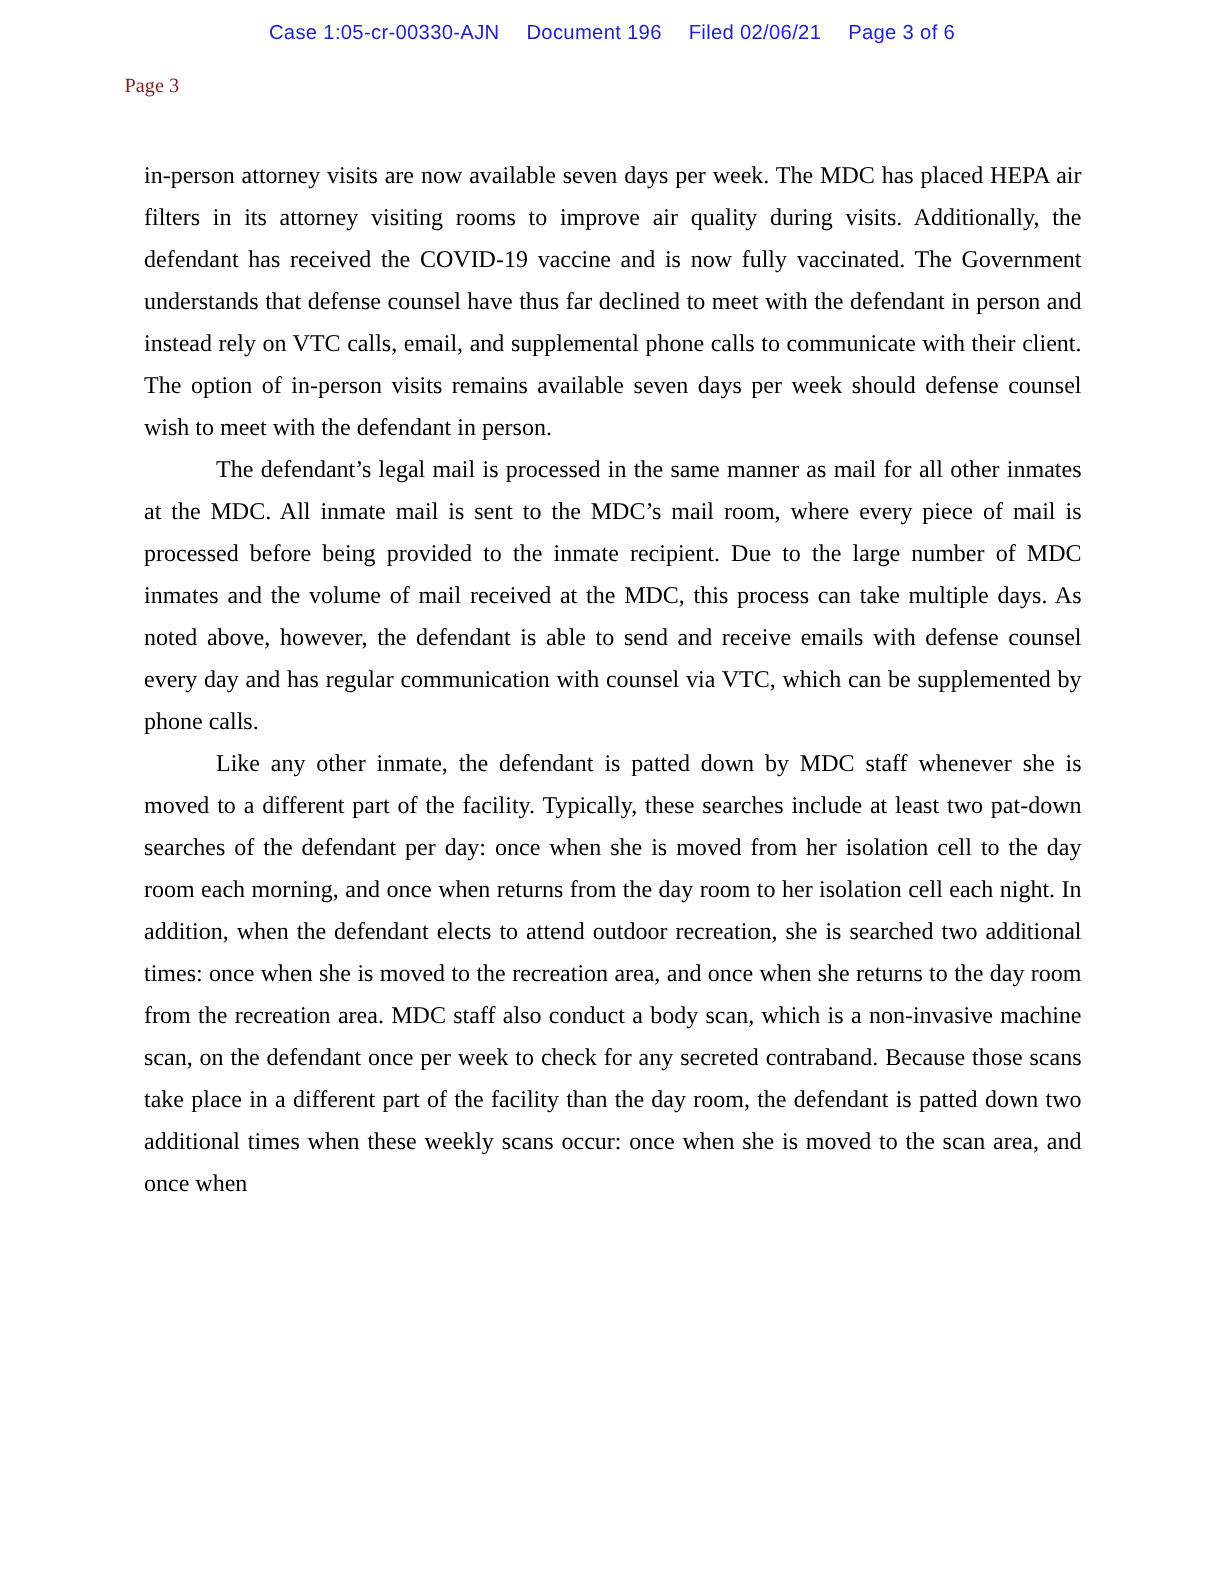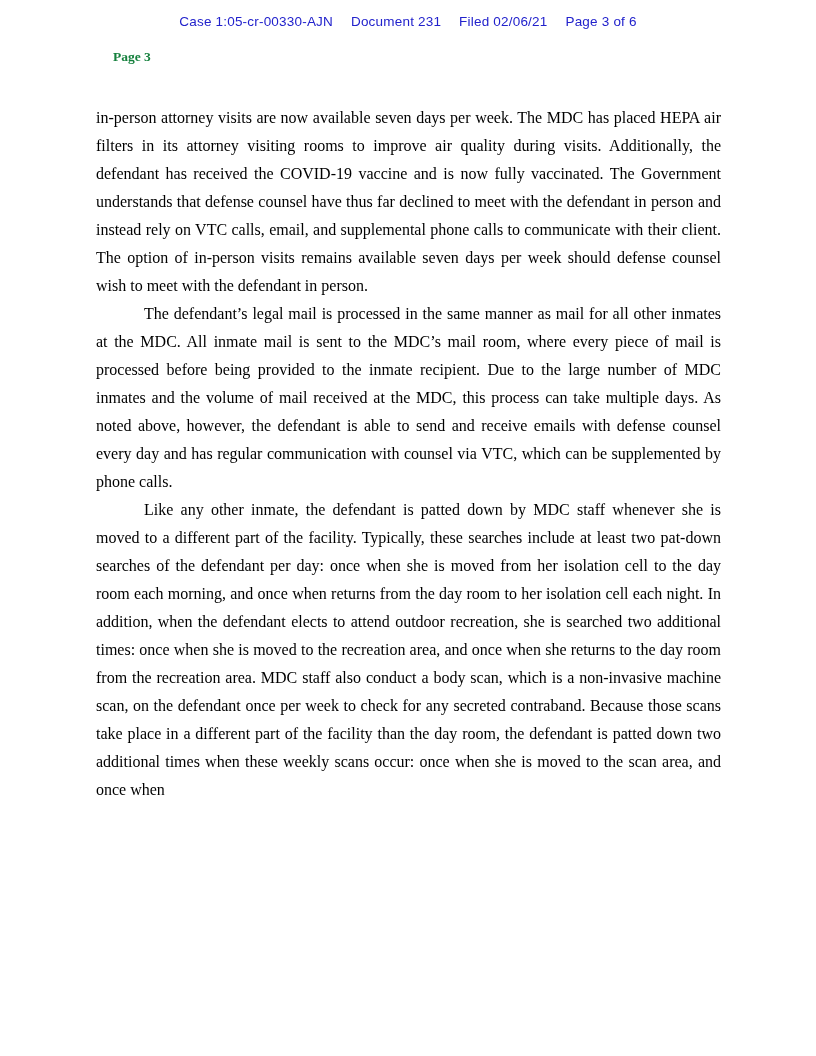--- a/index.html
+++ b/index.html
@@ -31,25 +31,24 @@
     color: #2222cc;
     letter-spacing: 0.2px;
     white-space: nowrap;
   }
   .ecf-stamp span {
     margin: 0 7px;
   }
   .page-label {
     position: absolute;
     top: 49px;
-    left: 113px;
+    left: 83px;
     font-family: "Liberation Serif", serif;
     font-size: 13.5px;
-    color: #15803d;
-    font-weight: bold;
+    color: #7f1d1d;
   }
   .body-text {
     position: absolute;
     top: 104px;
     left: 96px;
     width: 625px;
     font-size: 16px;
     line-height: 28px;
     text-align: justify;
     text-justify: inter-word;
@@ -65,21 +64,21 @@
     text-align: justify;
   }
 </style>
 </head>
 <body>
 
 <div class="page">
 
   <div class="ecf-stamp">
     <span>Case 1:05-cr-00330-AJN</span>
-    <span>Document 231</span>
+    <span>Document 196</span>
     <span>Filed 02/06/21</span>
     <span>Page 3 of 6</span>
   </div>
 
   <div class="page-label">Page 3</div>
 
   <div class="body-text">
     <p>in-person attorney visits are now available seven days per week.  The MDC has placed HEPA air filters in its attorney visiting rooms to improve air quality during visits.   Additionally, the defendant has received the COVID-19 vaccine and is now fully vaccinated.  The Government understands that defense counsel have thus far declined to meet with the defendant in person and instead rely on VTC calls, email, and supplemental phone calls to communicate with their client.  The option of in-person visits remains available seven days per week should defense counsel wish to meet with the defendant in person.</p>
     <p class="indent">The defendant’s legal mail is processed in the same manner as mail for all other inmates at the MDC.  All inmate mail is sent to the MDC’s mail room, where every piece of mail is processed before being provided to the inmate recipient.  Due to the large number of MDC inmates and the volume of mail received at the MDC, this process can take multiple days.   As noted above, however, the defendant is able to send and receive emails with defense counsel every day and has regular communication with counsel via VTC, which can be supplemented by phone calls.</p>
     <p class="indent">Like any other inmate, the defendant is patted down by MDC staff whenever she is moved to a different part of the facility.  Typically, these searches include at least two pat-down searches of the defendant per day: once when she is moved from her isolation cell to the day room each morning, and once when returns from the day room to her isolation cell each night.  In addition, when the defendant elects to attend outdoor recreation, she is searched two additional times: once when she is moved to the recreation area, and once when she returns to the day room from the recreation area.  MDC staff also conduct a body scan, which is a non-invasive machine scan, on the defendant once per week to check for any secreted contraband.  Because those scans take place in a different part of the facility than the day room, the defendant is patted down two additional times when these weekly scans occur: once when she is moved to the scan area, and once when</p>

